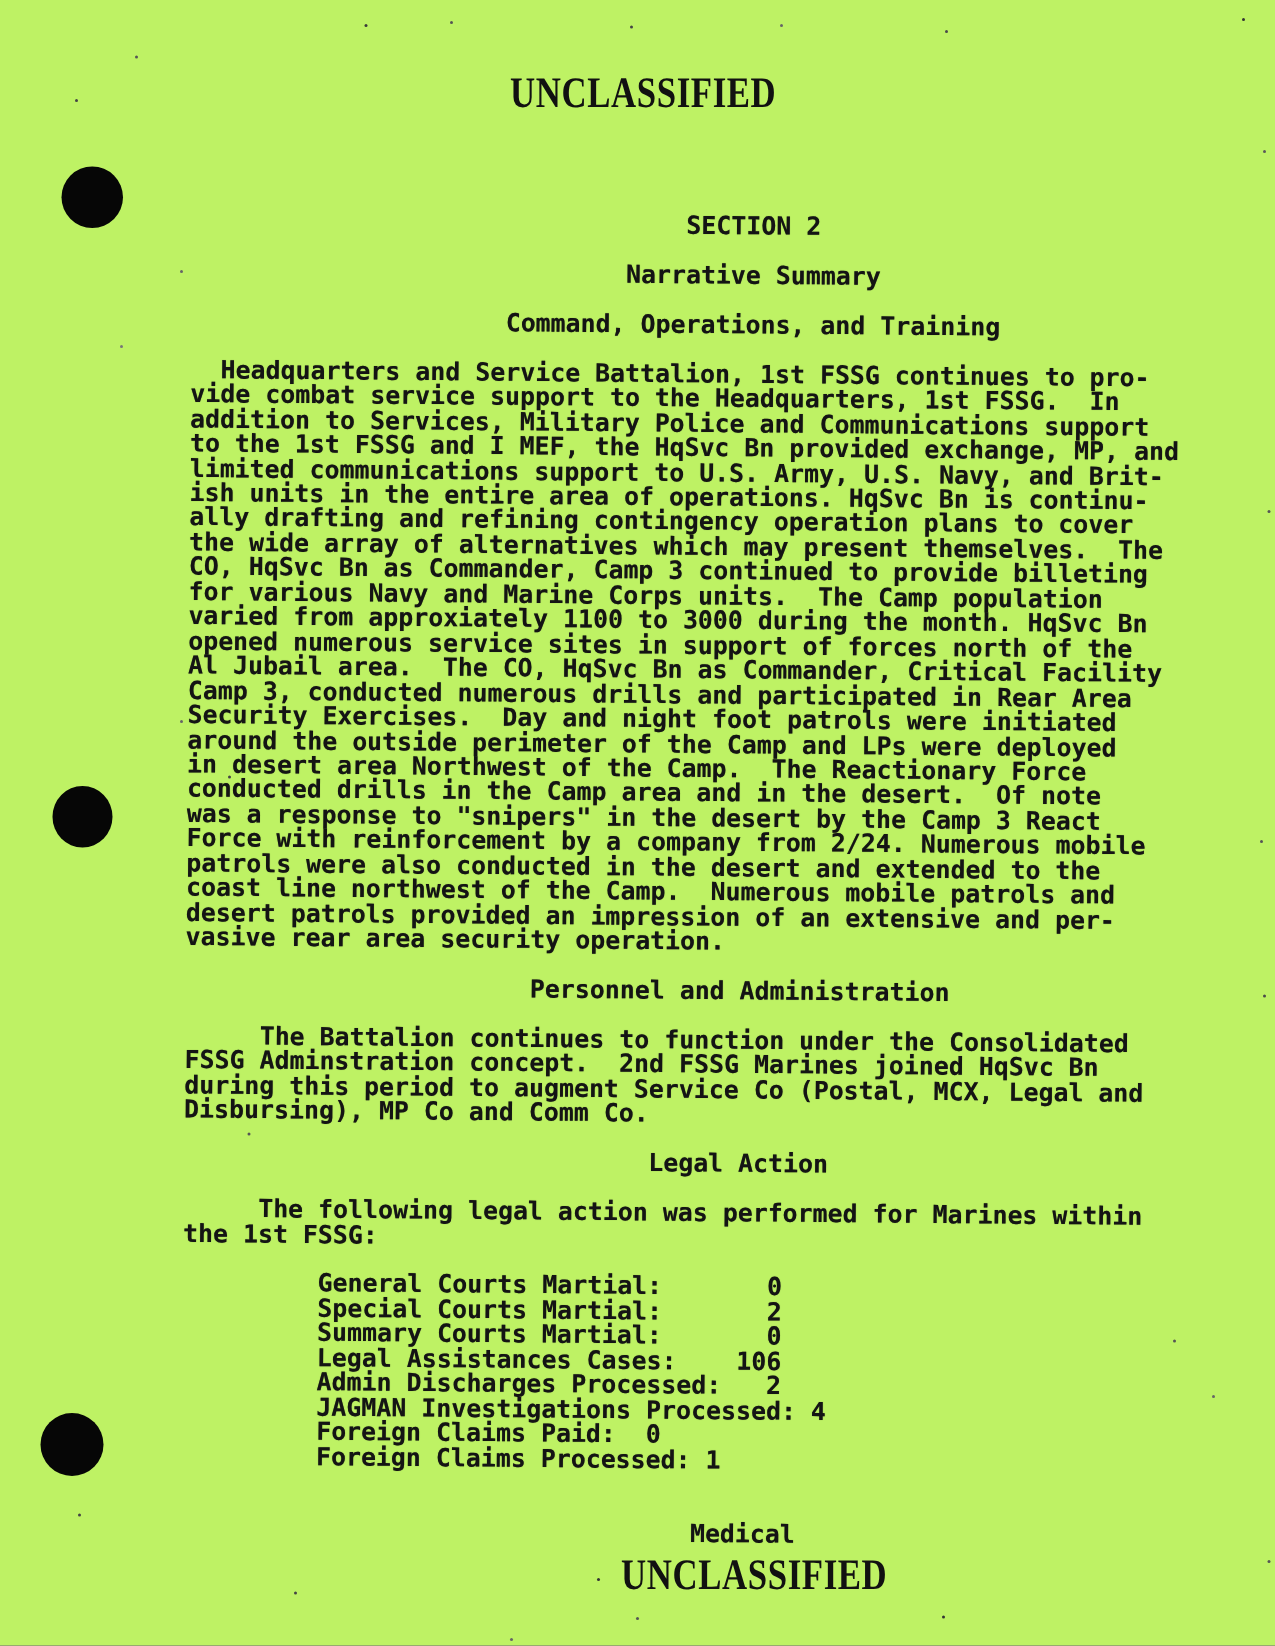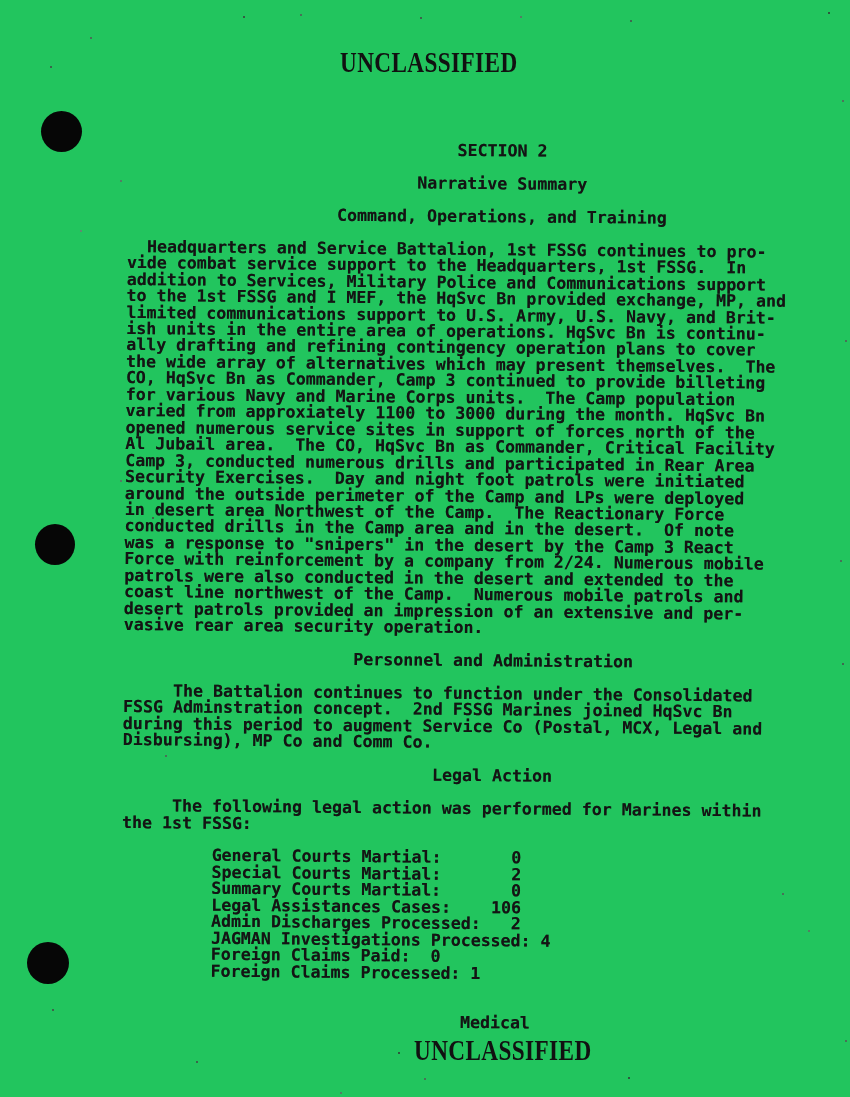--- a/index.html
+++ b/index.html
@@ -1,19 +1,19 @@
 <!DOCTYPE html>
 <html><head>
 <meta charset="utf-8">
 <style>
   html,body{margin:0;padding:0;background:#777;}
   .page{
     position:relative;
     width:850px;height:1097px;
-    background:#22c55e;
+    background:#bef264;
     overflow:hidden;
     font-family:"DejaVu Sans Mono",monospace;
   }
   
   .typed{
     position:absolute;
     left:128px;top:140px;
     margin:0;
     font-family:"DejaVu Sans Mono",monospace;
     font-size:16.6px;

